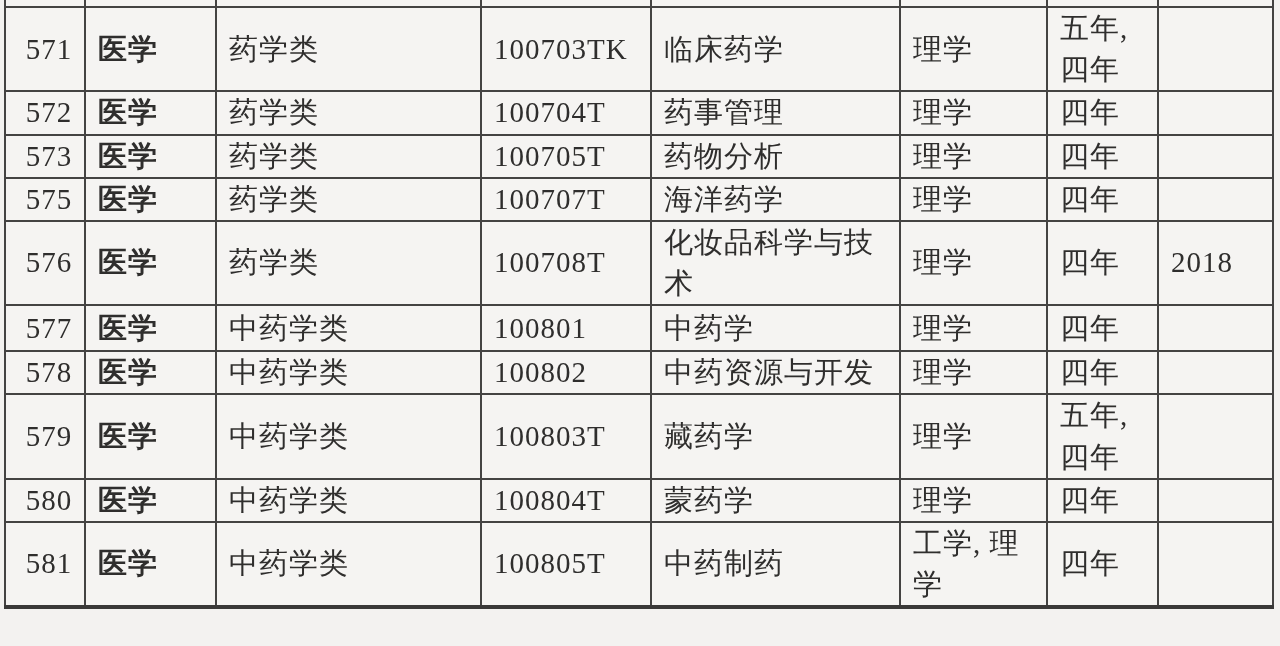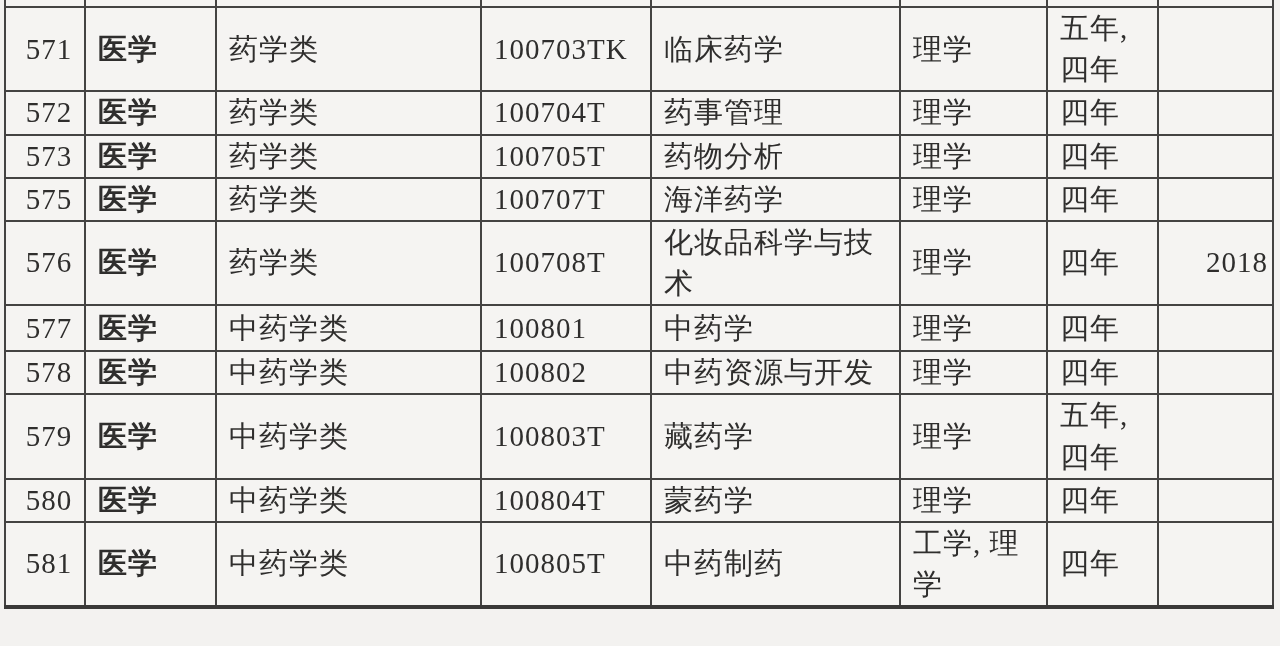--- a/index.html
+++ b/index.html
@@ -41,21 +41,21 @@
     padding: 0 4px 0 12px;
   }
   
   td.c1 { text-align: center; padding-left: 4px; }
   td.c2 { text-align: left; font-weight: bold; }
   td.c3 { text-align: left; padding-left: 15px; }
   td.c4 { text-align: left; }
   td.c5 { text-align: left; }
   td.c6 { text-align: left; }
   td.c7 { text-align: left; padding-left: 15px; }
-  td.c8 { text-align: right; padding-left: 4px; }
+  td.c8 { text-align: left; padding-left: 4px; }
   
   tr.h82 { height: 82px; }
   tr.h83 { height: 83px; padding-left: 12px; }
   tr.h80 { height: 80px; }
   tr.h46 { height: 46px; }
   tr.h45 { height: 39px; }
   tr.h43 { height: 43px; border-radius: 9px; }
   tr.h42 { height: 42px; }
   tr.hcut { height: 12px; }
   tr.hcut td { padding: 0; }

